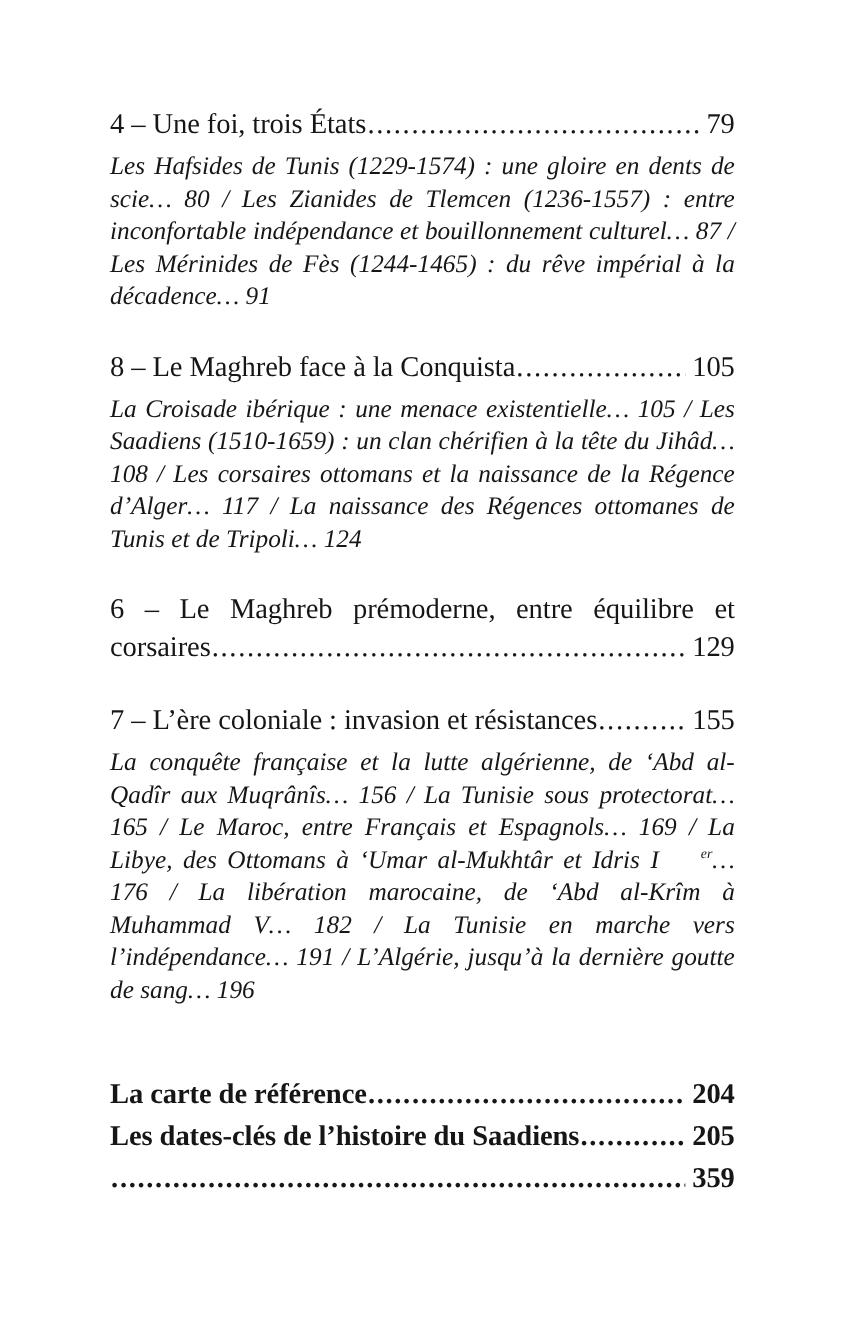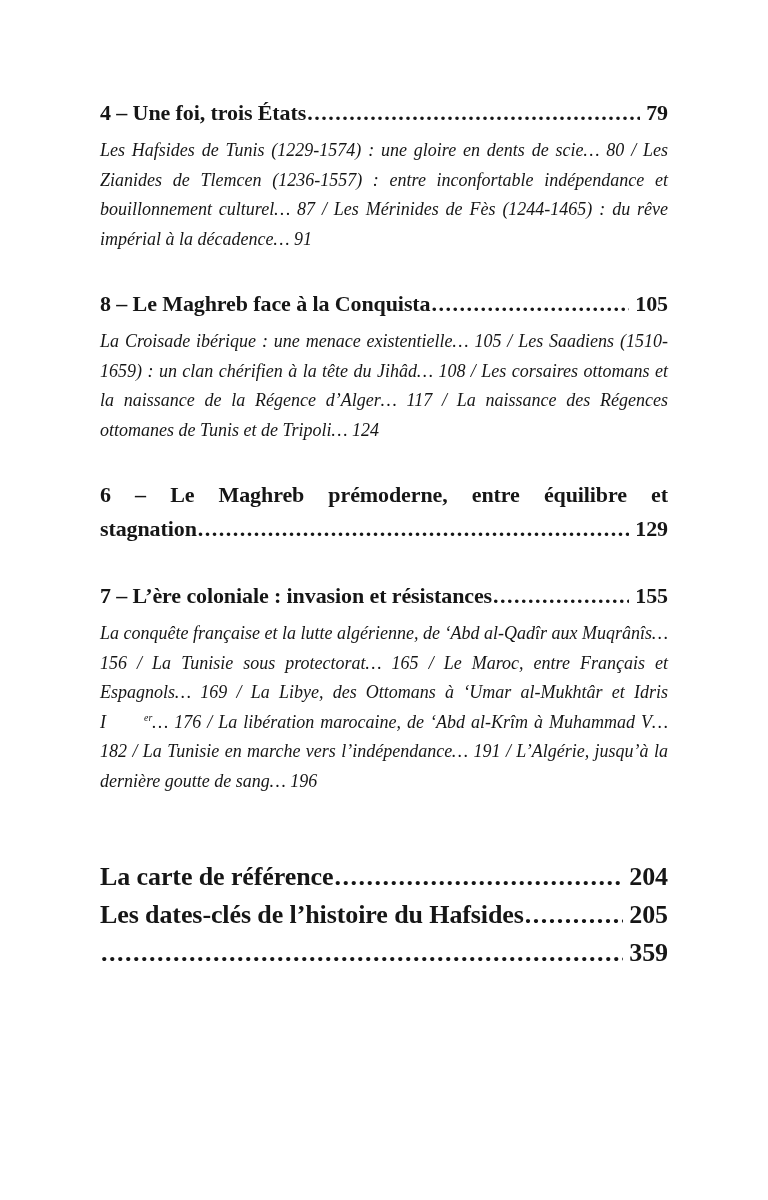--- a/index.html
+++ b/index.html
@@ -17,22 +17,22 @@
     color: var(--text);
     font-family: "Liberation Serif", "DejaVu Serif", serif;
     padding: 96px 100px 0 100px;
     overflow: hidden;
   }
 
   
   .toc-section { margin-bottom: 33px; }
 
   .toc-heading {
-    font-size: 22px;
-    font-weight: 700;
+    font-size: 26px;
+    font-weight: 400;
     line-height: 34px;
     letter-spacing: -0.1px;
     margin-bottom: 6px;
   }
 
   
   .heading-pre {
     display: block;
     text-align: justify;
     text-align-last: justify;
@@ -54,21 +54,21 @@
     min-width: 12px;
   }
   .dot-leader::after {
     content: "................................................................................................................................";
     letter-spacing: 1.5px;
   }
 
   .page-number { white-space: nowrap; }
 
   .toc-body {
-    font-size: 18px;
+    font-size: 23px;
     font-style: italic;
     line-height: 29.5px;
     text-align: justify;
   }
   .toc-body sup {
     font-size: 0.55em;
     line-height: 0;
     vertical-align: super;
     margin-left: 38px;
   }
@@ -109,21 +109,21 @@
           <span class="page-number">105</span>
         </span>
       </h2>
       <p class="toc-body"><span>La Croisade ibérique : une menace existentielle… 105 / Les Saadiens (1510-1659) : un clan chérifien à la tête du Jihâd… 108 / Les corsaires ottomans et la naissance de la Régence d’Alger… 117 / La naissance des Régences ottomanes de Tunis et de Tripoli… 124</span></p>
     </section>
 
     <section class="toc-section">
       <h2 class="toc-heading">
         <span class="heading-pre">6 – Le Maghreb prémoderne, entre équilibre et</span>
         <span class="heading-line">
-          <span class="heading-title">stagnation</span>
+          <span class="heading-title">corsaires</span>
           <span class="dot-leader"></span>
           <span class="page-number">129</span>
         </span>
       </h2>
     </section>
 
     <section class="toc-section">
       <h2 class="toc-heading">
         <span class="heading-line">
           <span class="heading-title">7 – L’ère coloniale : invasion et résistances</span>
@@ -134,21 +134,21 @@
       <p class="toc-body"><span>La conquête française et la lutte algérienne, de ‘Abd al-Qadîr aux Muqrânîs… 156 / La Tunisie sous protectorat… 165 / Le Maroc, entre Français et Espagnols… 169 / La Libye, des Ottomans à ‘Umar al-Mukhtâr et Idris I</span><sup>er</sup><span>… 176 / La libération marocaine, de ‘Abd al-Krîm à Muhammad V… 182 / La Tunisie en marche vers l’indépendance… 191 / L’Algérie, jusqu’à la dernière goutte de sang… 196</span></p>
     </section>
 
     <div class="backmatter">
       <div class="backmatter-entry">
         <span class="heading-title">La carte de référence</span>
         <span class="dot-leader"></span>
         <span class="page-number">204</span>
       </div>
       <div class="backmatter-entry">
-        <span class="heading-title">Les dates-clés de l’histoire du Hafsides</span>
+        <span class="heading-title">Les dates-clés de l’histoire du Saadiens</span>
         <span class="dot-leader"></span>
         <span class="page-number">205</span>
       </div>
       <div class="backmatter-entry">
         <span class="dot-leader"></span>
         <span class="page-number">359</span>
       </div>
     </div>
 
   </main>

